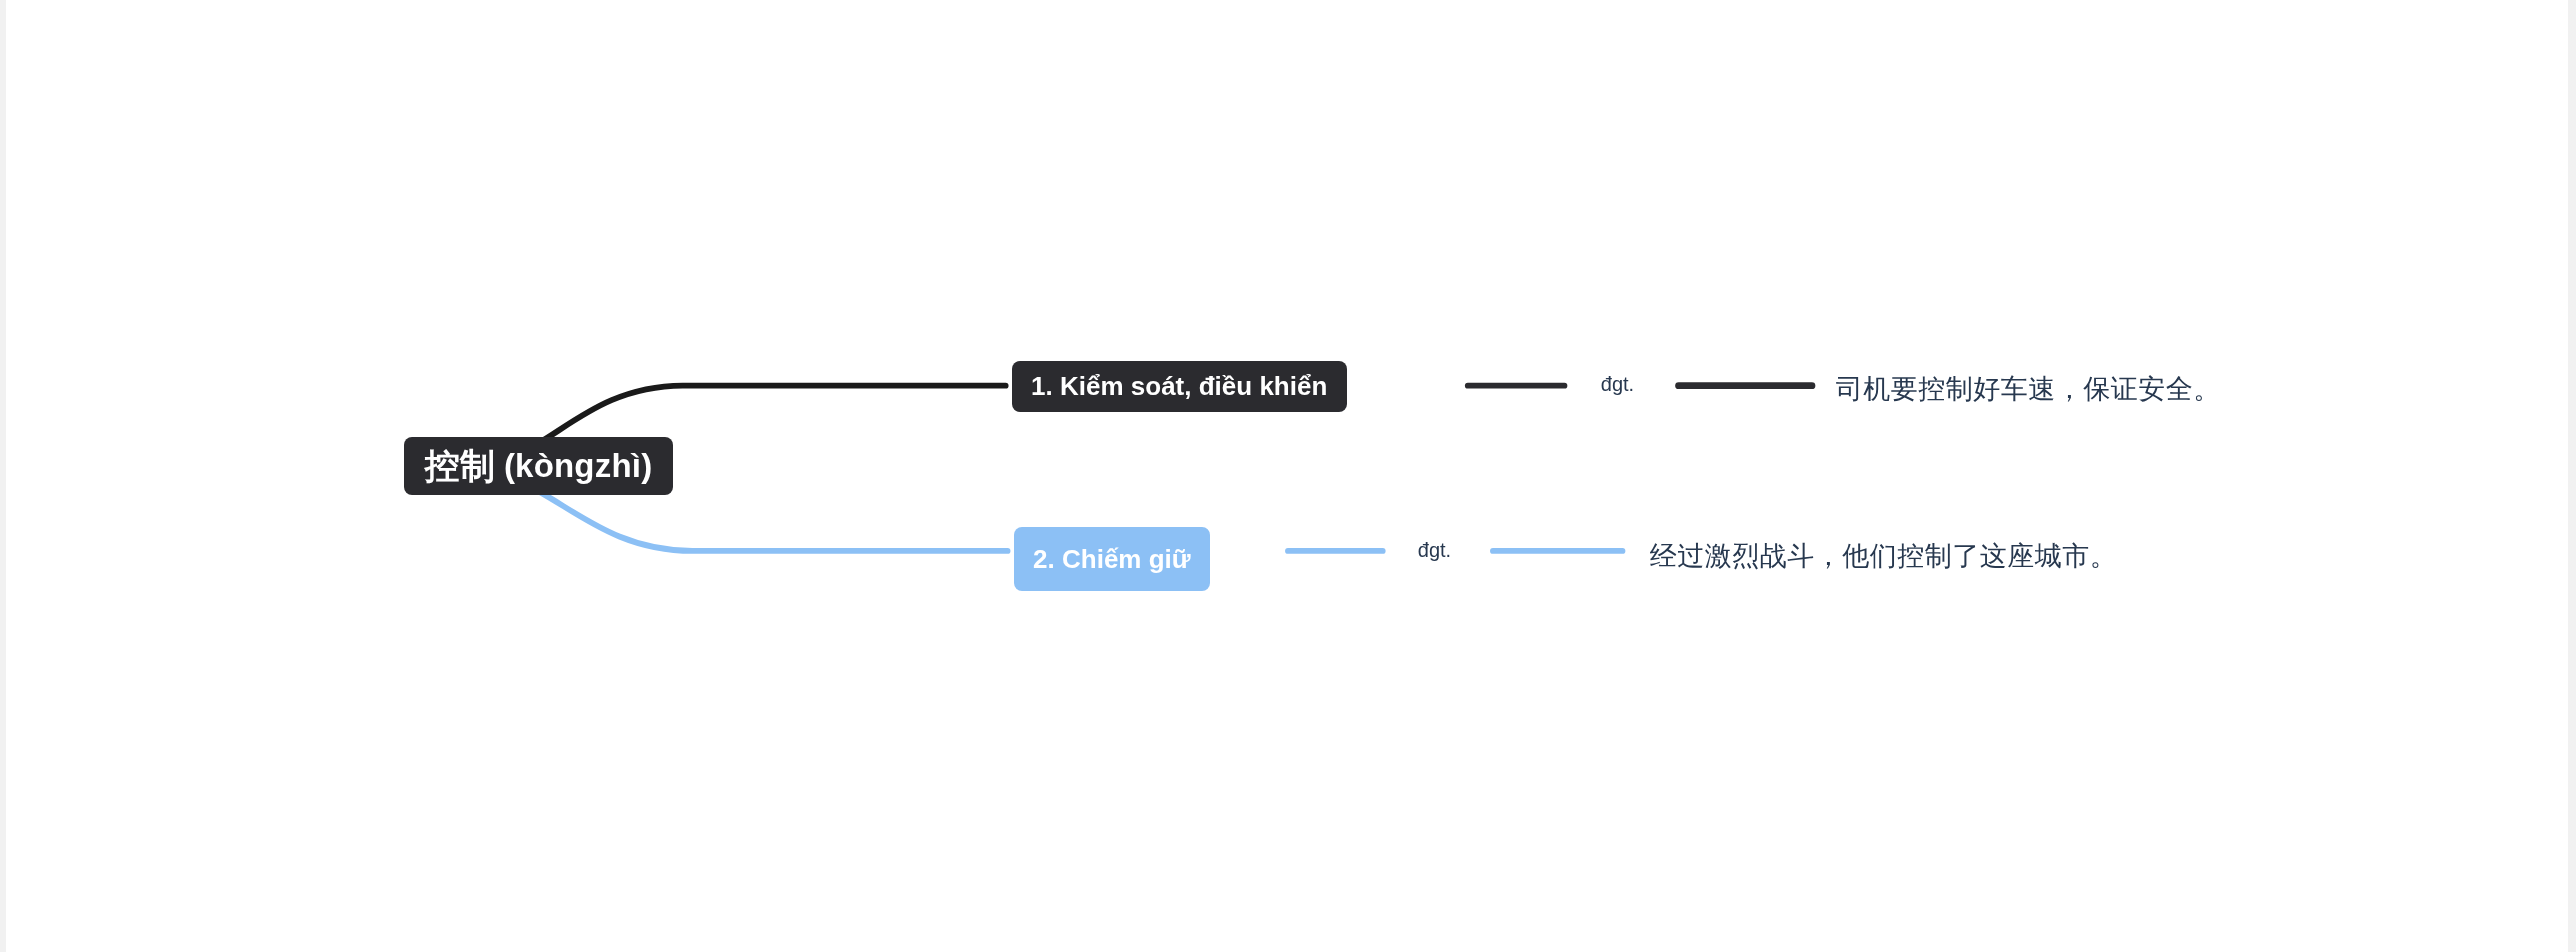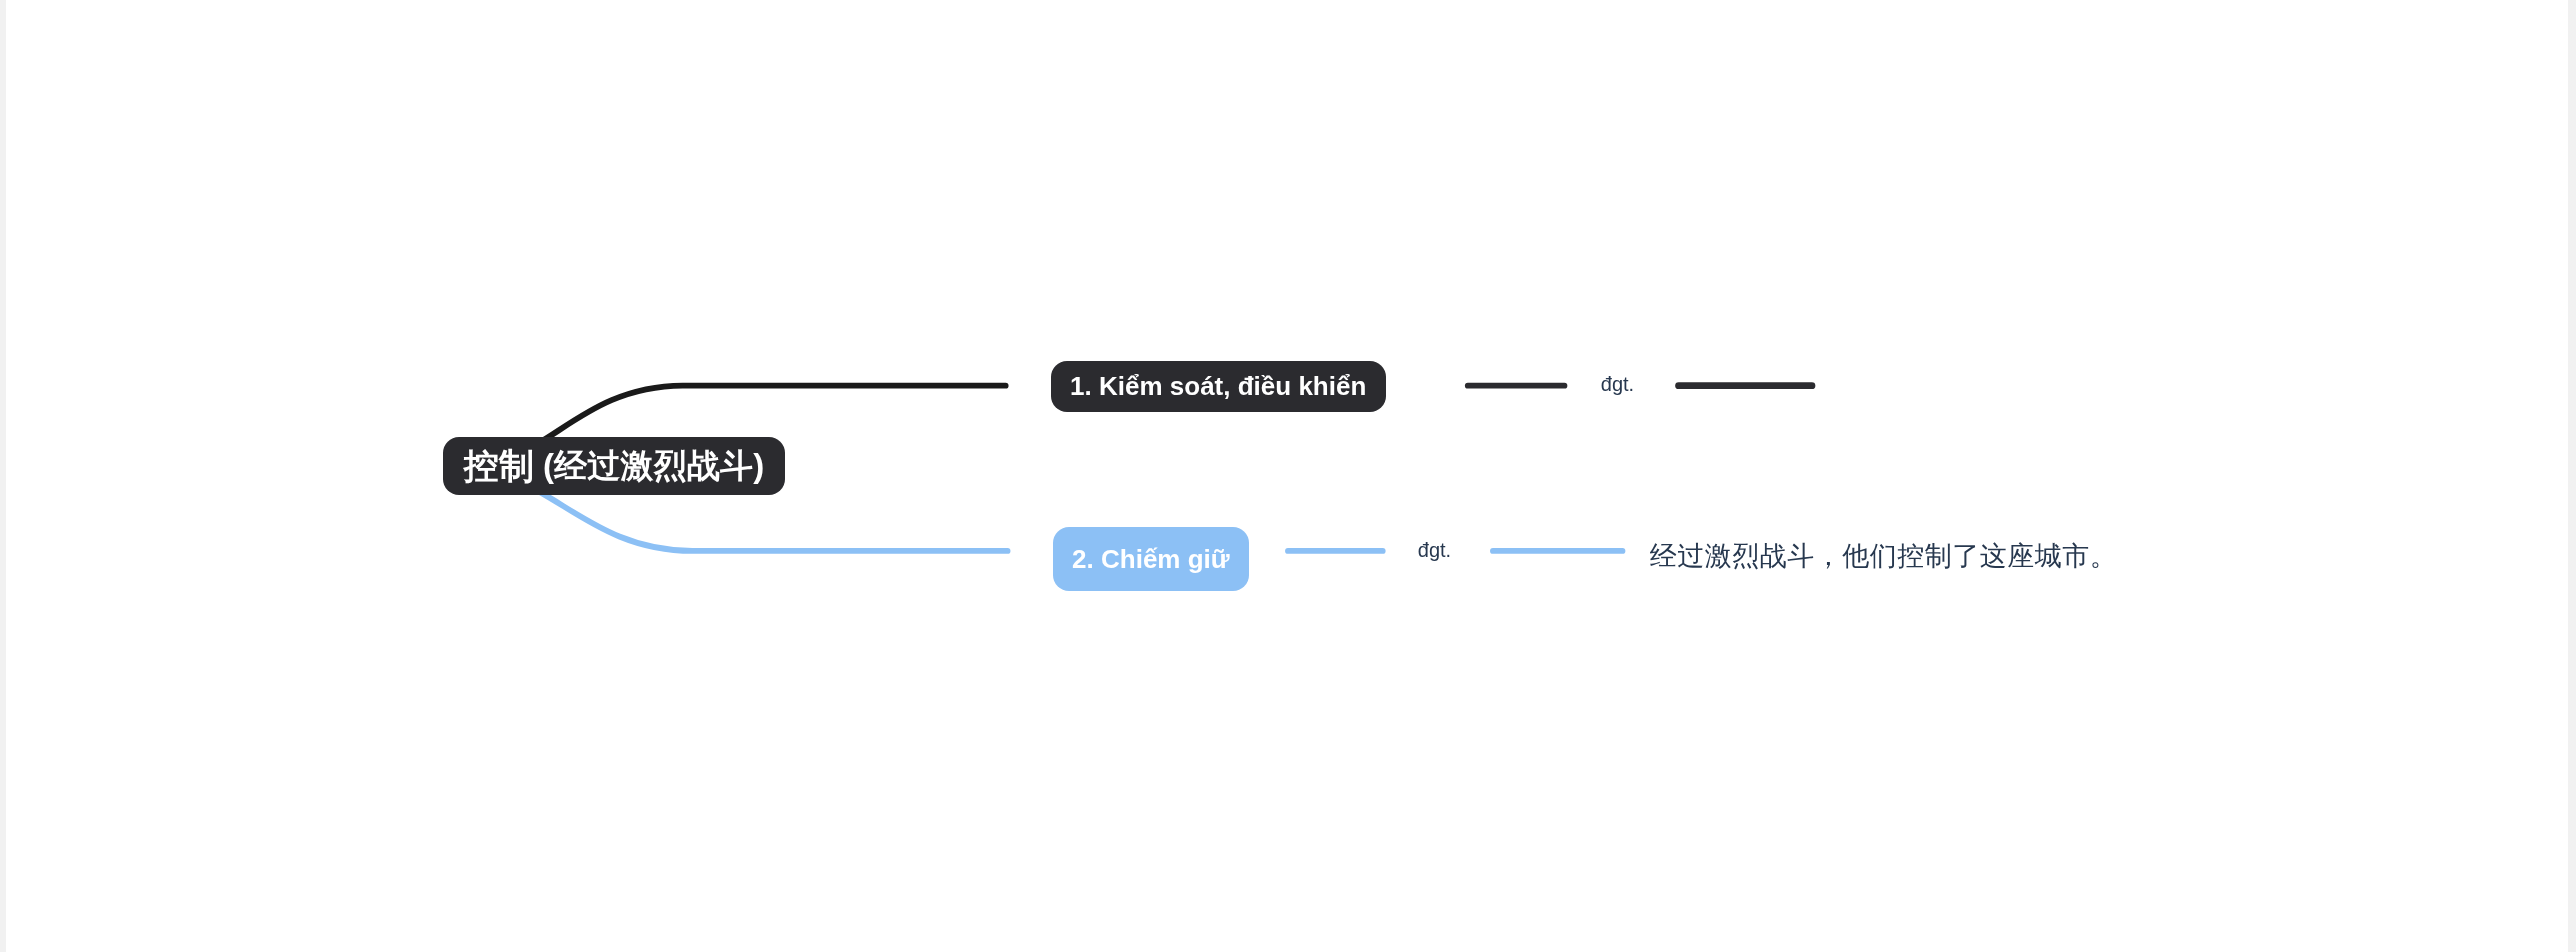--- a/index.html
+++ b/index.html
@@ -31,22 +31,21 @@
     pointer-events: none;
   }
   .node {
     position: absolute;
     display: flex;
     align-items: center;
     box-sizing: border-box;
     white-space: nowrap;
   }
   .pill {
-    border-radius: 16px;
-    margin-left: 39px;
+    border-radius: 8px;
   }
   #root-node {
     left: 398px;
     top: 437px;
     height: 58px;
     padding: 16px 21px;
     background: #2b2b2f;
     color: #ffffff;
     font-size: 33px;
     font-weight: 700;
@@ -106,32 +105,33 @@
     <path fill="none" stroke="#1a1a1a" stroke-width="6" stroke-linecap="round" d="M 478 482 C 560 482, 590 400, 700 399 L 1034 399"></path>
     <path fill="none" stroke="#8cc0f5" stroke-width="6" stroke-linecap="round" d="M 478 486 C 560 486, 600 570, 710 570 L 1036 570"></path>
     <line x1="1512" y1="399" x2="1612" y2="399" stroke="#2b2b2f" stroke-width="6" stroke-linecap="round"></line>
     <line x1="1730" y1="399" x2="1868" y2="399" stroke="#2b2b2f" stroke-width="7" stroke-linecap="round"></line>
     <line x1="1326" y1="570" x2="1424" y2="570" stroke="#8cc0f5" stroke-width="6" stroke-linecap="round"></line>
     <line x1="1538" y1="570" x2="1672" y2="570" stroke="#8cc0f5" stroke-width="6" stroke-linecap="round"></line>
   </svg>
 
   <div class="node pill" id="root-node">
     <span class="cjk">控制</span>
-    <span>(经过激烈战斗)</span>
+    <span>(kòngzhì)</span>
   </div>
 
   <div class="node pill" id="branch-1-node">
     <span>1. Kiểm soát, điều khiển</span>
   </div>
 
   <div class="node pill" id="branch-2-node">
     <span>2. Chiếm giữ</span>
   </div>
 
   <div class="pos-label" id="pos-label-1">đgt.</div>
 
   <div class="pos-label" id="pos-label-2">đgt.</div>
 
+  <div class="example" id="example-1">司机要控制好车速，保证安全。</div>
 
   <div class="example" id="example-2">经过激烈战斗，他们控制了这座城市。</div>
 
 </div>
 
 
 </body></html>

